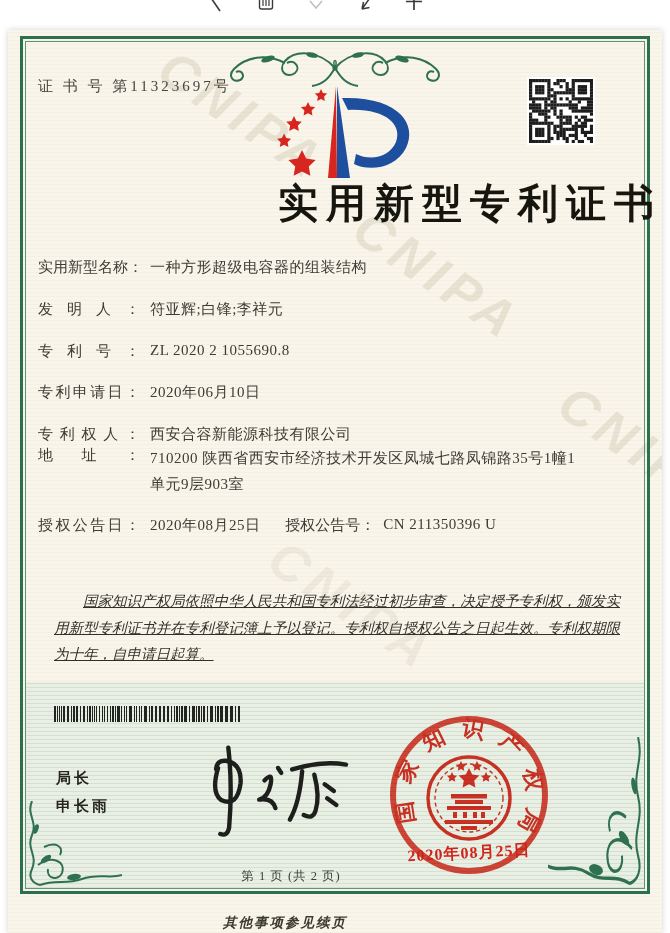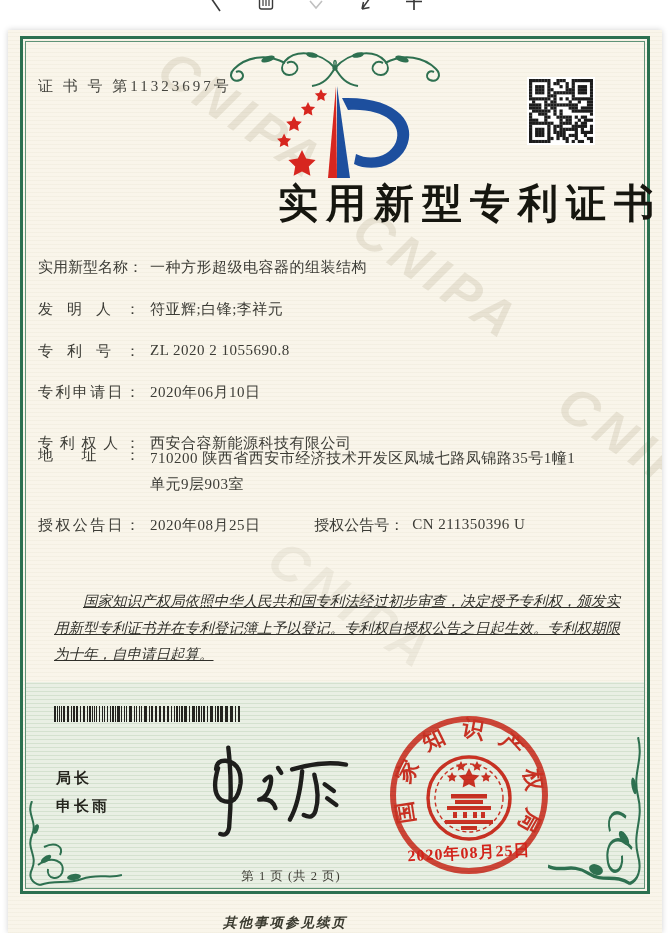--- a/index.html
+++ b/index.html
@@ -36,21 +36,21 @@
   .qr{position:absolute;left:519px;top:47px;width:64px;height:64px;background:#fff;padding:2px;}
 
   .title{position:absolute;left:0;width:100%;top:146px;text-align:right;font-size:40px;
          font-weight:bold;letter-spacing:8px;color:#16160f;}
 
   .fields{position:absolute;left:30px;top:0;width:600px;font-size:15px;color:#3c3c36;}
   .frow{position:absolute;left:0;white-space:nowrap;font-family:Liberation Serif, serif;}
   .fl{display:inline-block;width:102px;text-align:justify;text-align-last:justify;vertical-align:top;}
   .fv{margin-left:10px;letter-spacing:0.5px;vertical-align:top;}
   .fv.wrap{display:inline-block;width:434px;white-space:normal;line-height:1.7;}
-  .grant2{margin-left:50px;}
+  .grant2{margin-left:21px;}
 
   .paras{position:absolute;left:30px;top:542px;width:598px;font-size:14.5px;line-height:26.5px;
          color:#30302a;font-style:italic;text-align:justify;}
   .paras p{margin:16px;text-indent:2em;text-decoration:underline;}
 
   .barcode{position:absolute;left:46px;top:676px;width:188px;height:16px;}
   .signer{position:absolute;left:48px;top:736px;font-family:Liberation Mono, monospace;
           font-weight:bold;font-size:15px;color:#26261f;letter-spacing:3px;line-height:28px;}
   .signature{position:absolute;left:185px;top:710px;transform:rotate(-2deg);}
 
@@ -432,21 +432,21 @@
       </div>
       <div class="frow" style="top:270px">
         <span class="fl">发明人：</span><span class="fv">符亚辉;白锋;李祥元</span>
       </div>
       <div class="frow" style="top:312px">
         <span class="fl">专利号：</span><span class="fv">ZL 2020 2 1055690.8</span>
       </div>
       <div class="frow" style="top:353px">
         <span class="fl">专利申请日：</span><span class="fv">2020年06月10日</span>
       </div>
-      <div class="frow" style="top:404px">
+      <div class="frow" style="top:395px">
         <span class="fl">专利权人：</span><span class="fv">西安合容新能源科技有限公司</span>
       </div>
       <div class="frow" style="top:416px">
         <span class="fl">地址：</span><span class="fv wrap">710200 陕西省西安市经济技术开发区凤城七路凤锦路35号1幢1单元9层903室</span>
       </div>
       <div class="frow" style="top:486px">
         <span class="fl">授权公告日：</span><span class="fv">2020年08月25日</span>
         <span class="grant2">
           <span class="fl" style="width:88px">授权公告号：</span><span class="fv">CN 211350396 U</span>
         </span>

